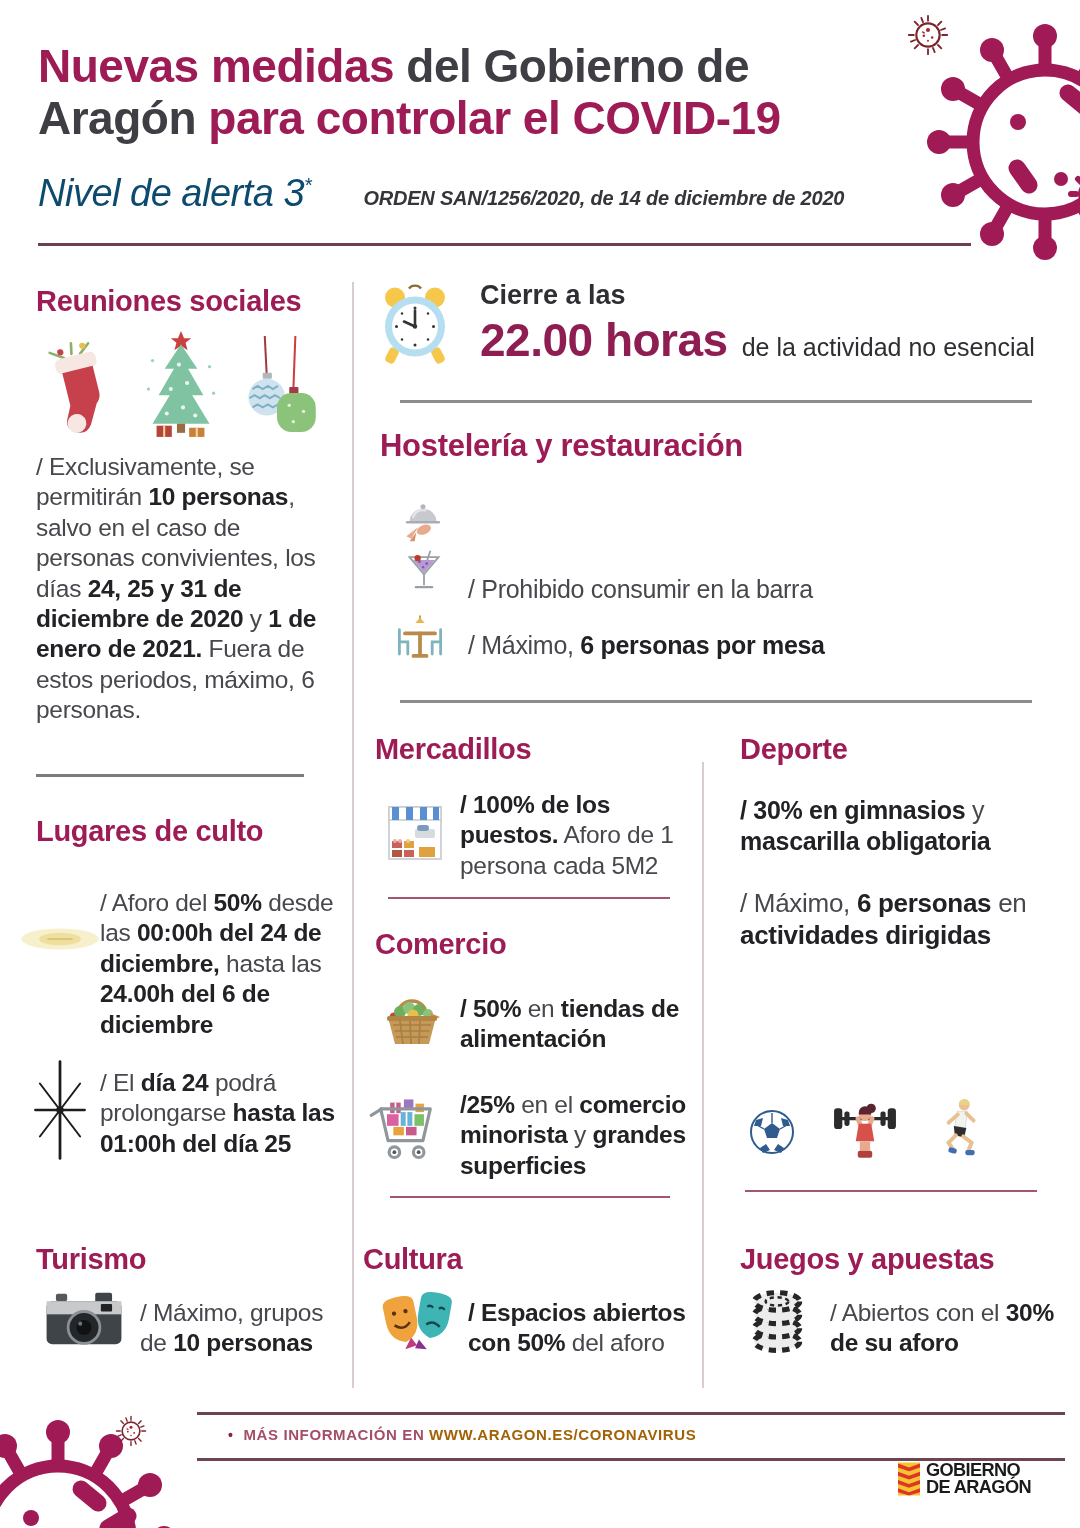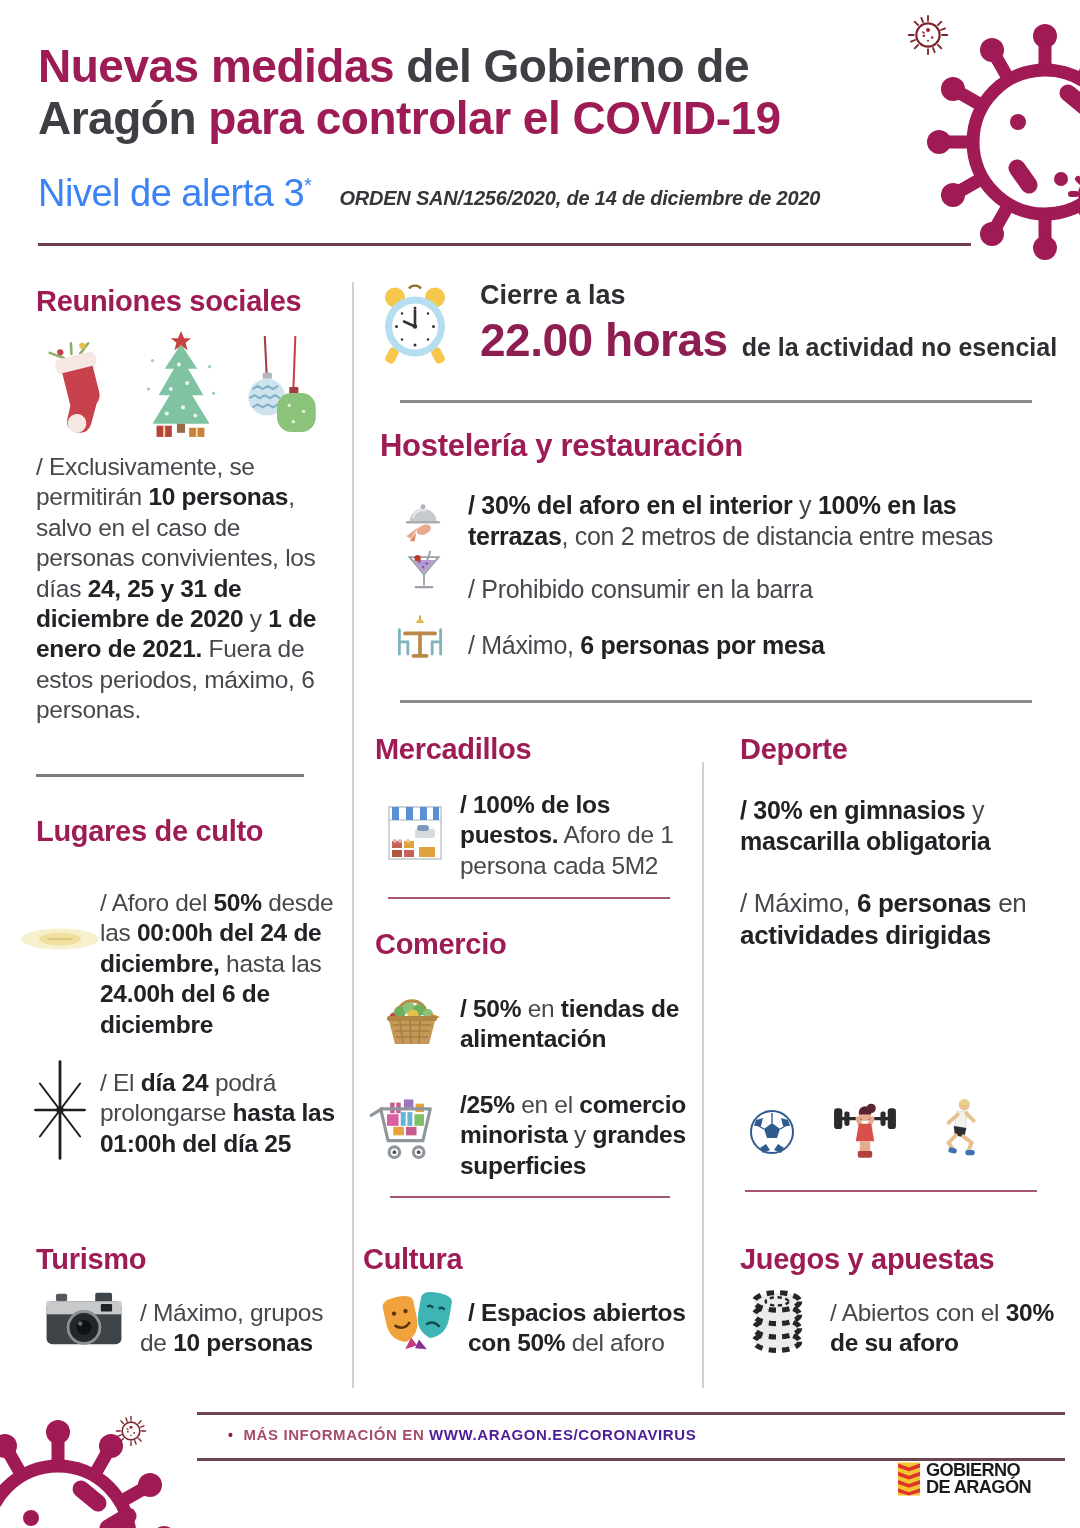--- a/index.html
+++ b/index.html
@@ -3,32 +3,32 @@
 <meta charset="utf-8">
 <style>
   html,body{margin:0;padding:0;background:#e9e9e9;}
   .page{position:relative;width:1080px;height:1528px;background:#ffffff;overflow:hidden;
         font-family:"Liberation Sans","DejaVu Sans",sans-serif;}
   .abs{position:absolute;}
   .h-title{font-size:46px;font-weight:700;line-height:1.14;letter-spacing:-0.5px;color:#3e3e44;}
   .h-title .accent{color:#9e1c55;}
   .h-title .plain{font-weight:600;color:#3e3e44;}
   .alert-row{display:flex;align-items:flex-end;gap:28px;}
-  .alert{font-size:38px;font-weight:400;color:#3b82f6;letter-spacing:-0.5px;}
+  .alert{font-size:38px;font-weight:400;color:#0c4a6e;letter-spacing:-0.5px;font-style:italic;}
   .alert sup{font-size:20px;}
-  .order{font-size:20px;font-style:italic;font-weight:700;color:#35353a;padding-bottom:5px;letter-spacing:-0.2px;}
+  .order{font-size:20px;font-style:italic;font-weight:700;color:#35353a;padding-bottom:5px;letter-spacing:-0.2px;margin-left:24px;}
   .rule{position:absolute;}
   .h-sec{font-size:29px;font-weight:700;color:#9e1c55;letter-spacing:-0.3px;text-align:center;}
   .body-text{font-size:24.5px;line-height:1.24;letter-spacing:-0.3px;color:#47474d;}
   .b{font-weight:700;color:#222226;}
   .closure-line1{font-size:27px;font-weight:700;color:#2e2e33;}
   .closure-time{font-size:46px;font-weight:700;color:#8e1d52;letter-spacing:-0.5px;}
-  .closure-suffix{font-size:25px;font-weight:700;color:#2e2e33;margin-left:14px;}
+  .closure-suffix{font-size:25px;font-weight:400;color:#2e2e33;margin-left:14px;}
   .footer-info{font-size:15px;font-weight:700;letter-spacing:0.6px;color:#a54e68;}
-  .footer-info .url{color:#4c1d95;}
+  .footer-info .url{color:#a16207;}
   .footer-info .dot{color:#8e1f4d;margin-right:10px;font-size:14px;}
   .logo{display:flex;align-items:center;gap:6px;}
   .logo-text{font-size:17.5px;font-weight:700;color:#1b1b1b;line-height:0.97;letter-spacing:-0.6px;transform:scaleX(1.04);transform-origin:left;}
   .para{margin:0 0 30px 0;}
 </style>
 </head>
 <body>
 
 <svg width="0" height="0" style="position:absolute">
   <defs>
@@ -273,21 +273,20 @@
 
   <svg class="abs" style="left:398px;top:492px" width="50" height="52" viewBox="0 0 60 60">
     <path d="M14,34 A16,15 0 0 1 46,34 Z" fill="#c6c9ce"></path>
     <path d="M18,30 A12,11 0 0 1 34,21" fill="none" stroke="#e3e5e8" stroke-width="3"></path>
     <circle cx="30" cy="16.5" r="3" fill="#b3b6bb"></circle>
     <line x1="11" y1="35" x2="49" y2="35" stroke="#a9adb3" stroke-width="3" stroke-linecap="round"></line>
     <ellipse cx="31" cy="44" rx="9" ry="5.5" transform="rotate(-22 31 44)" fill="#e9a98d"></ellipse>
     <path d="M24,41 L10,52 L16,55 Z" fill="#e9a98d"></path>
     <path d="M22,47 L14,58 L20,58 Z" fill="#d98f72"></path>
   </svg>
-  <div class="abs body-text" style="left:468px;top:490px;width:566px;font-size:25px"><span class="b">/ 30% del aforo en el interior</span><span> y </span><span class="b">100% en las terrazas</span><span>, con 2 metros de distancia entre mesas</span></div>
 
   <svg class="abs" style="left:404px;top:548px" width="40" height="62" viewBox="0 0 44 64">
     <line x1="29" y1="1" x2="25" y2="13" stroke="#9aa0a6" stroke-width="2"></line>
     <path d="M10,11 L34,11 L22,25 Z" fill="#b79ad1"></path>
     <path d="M6,8 L38,8 L22,27 Z" fill="none" stroke="#9aa0a6" stroke-width="2"></path>
     <circle cx="17" cy="13" r="1.5" fill="#7d5ba6"></circle>
       <circle cx="25" cy="15" r="1.5" fill="#7d5ba6"></circle>
       <circle cx="21" cy="19" r="1.3" fill="#7d5ba6"></circle>
     <circle cx="15" cy="9" r="3.5" fill="#c0392b"></circle>
     <line x1="22" y1="27" x2="22" y2="39" stroke="#9aa0a6" stroke-width="2"></line>

